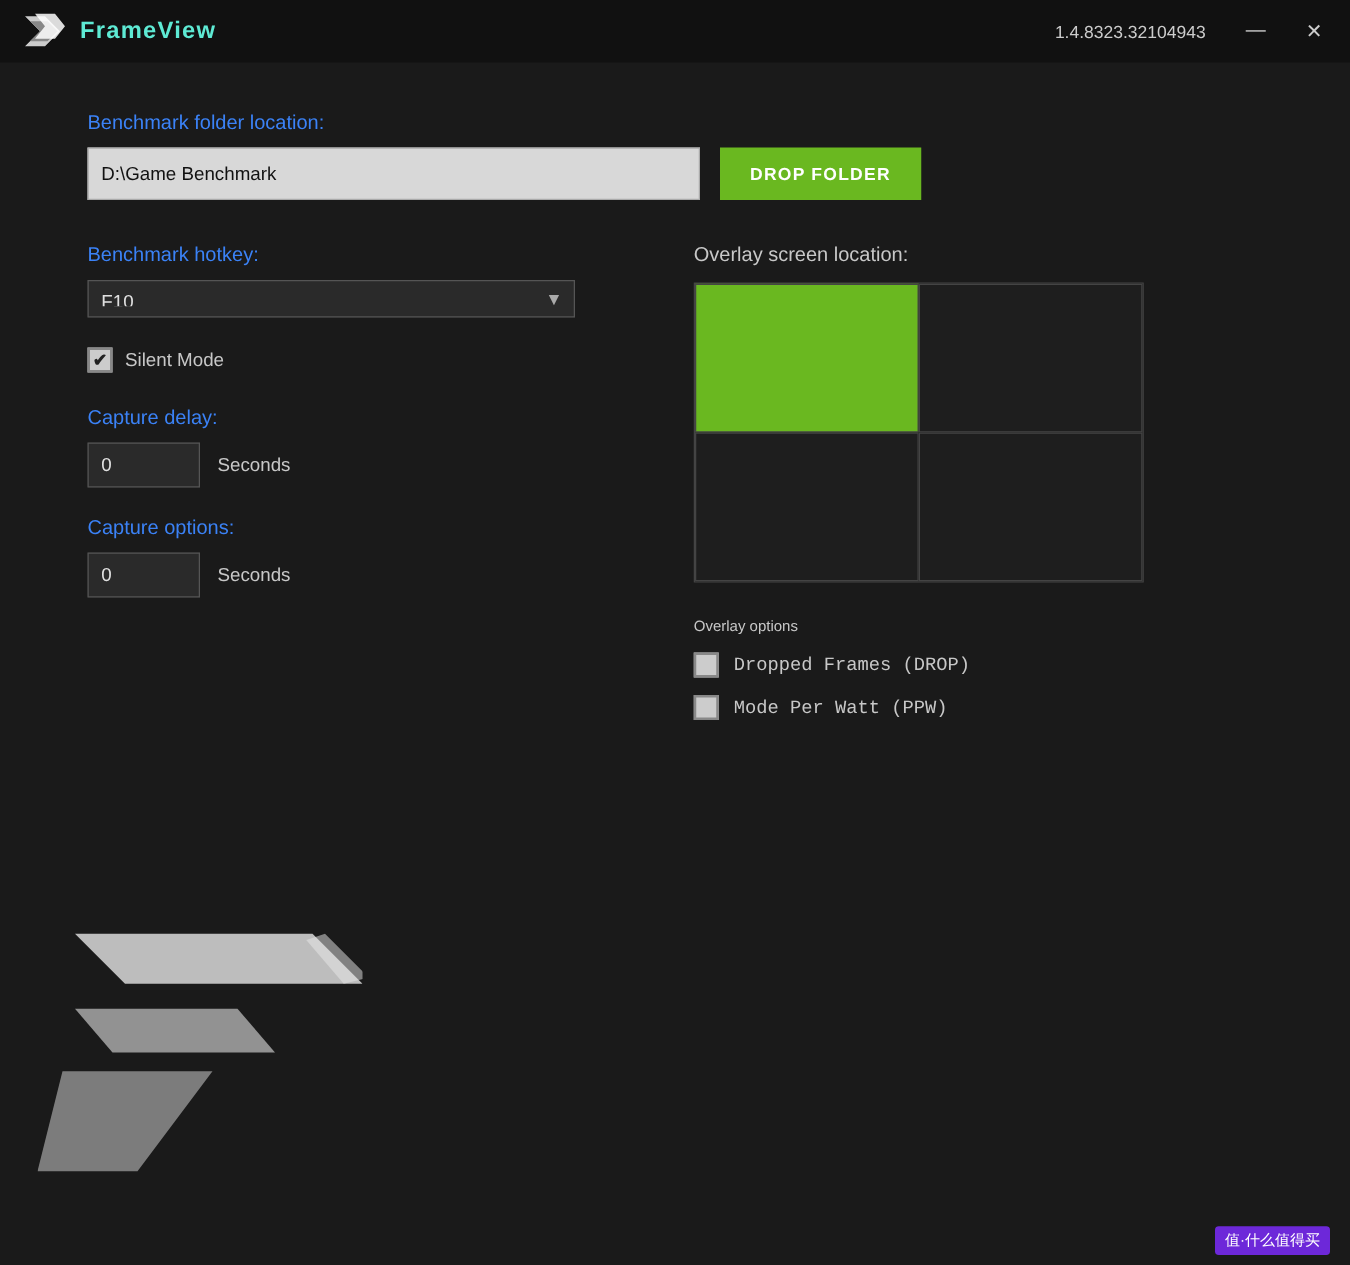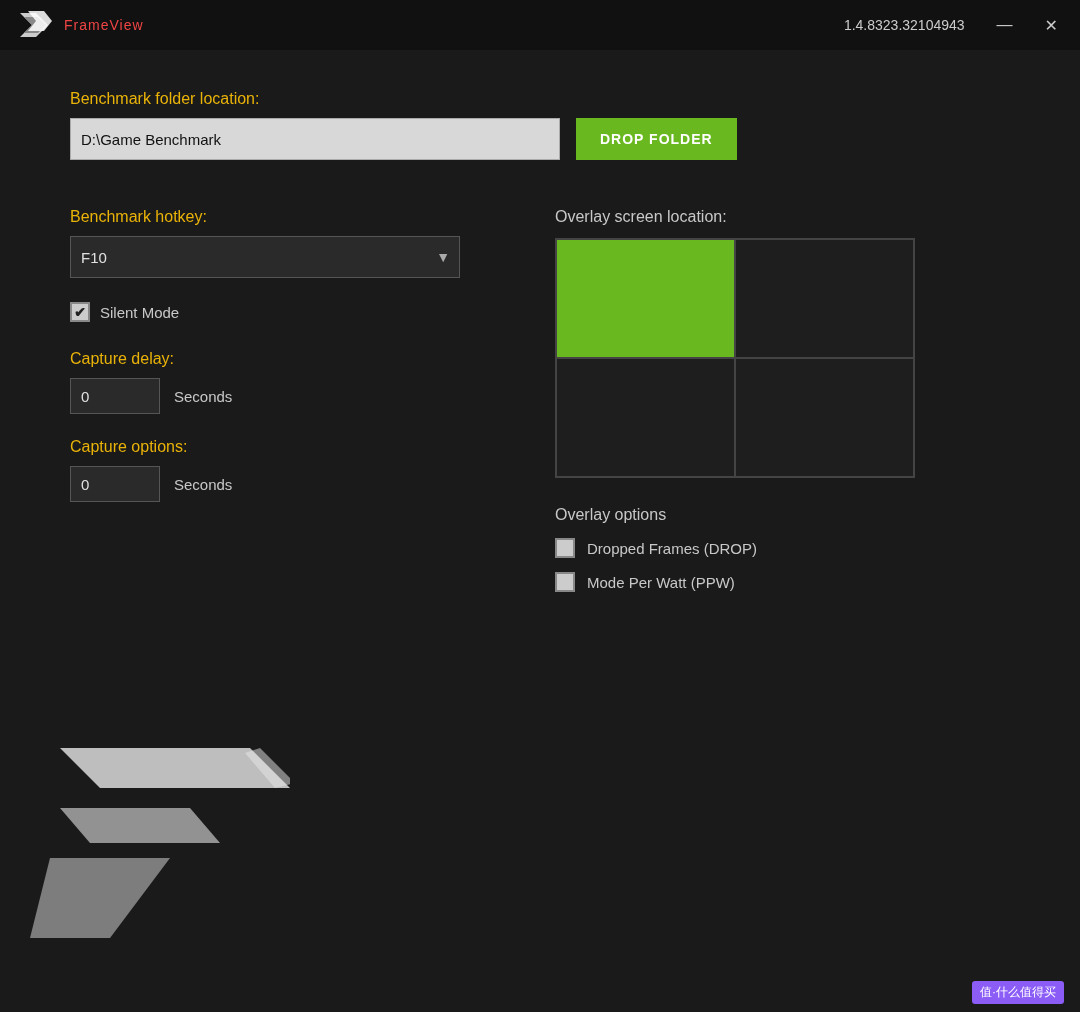--- a/index.html
+++ b/index.html
@@ -29,23 +29,23 @@
       align-items: center;
       gap: 12px;
     }
 
     .app-logo {
       width: 36px;
       height: 36px;
     }
 
     .app-title {
-      font-size: 14px;
-      font-weight: 400;
-      color: #ef4444;
+      font-size: 19px;
+      font-weight: 700;
+      color: #5eead4;
       letter-spacing: 1px;
     }
 
     .title-bar-right {
       display: flex;
       align-items: center;
       gap: 26px;
     }
 
     .version-text {
@@ -69,29 +69,29 @@
     }
 
     
     .main-content {
       padding: 40px 70px 20px 70px;
     }
 
     
     .section-label {
       font-size: 16px;
-      color: #eab308;
+      color: #3b82f6;
       margin-bottom: 10px;
     }
 
     .folder-row {
       display: flex;
       align-items: center;
       gap: 16px;
-      margin-bottom: 48px;
+      margin-bottom: 36px;
     }
 
     .folder-input {
       flex: 1;
       max-width: 490px;
       background-color: #d8d8d8;
       border: 1px solid #aaaaaa;
       color: #111111;
       font-size: 15px;
       padding: 8px 10px;
@@ -138,21 +138,21 @@
       width: 390px;
     }
 
     .hotkey-select {
       width: 100%;
       background-color: #2a2a2a;
       border: 1px solid #555555;
       color: #e0e0e0;
       font-size: 15px;
       padding: 8px 36px 8px 10px;
-      height: 42px;
+      height: 30px;
       appearance: none;
       -webkit-appearance: none;
       outline: none;
       cursor: pointer;
     }
 
     .select-arrow {
       position: absolute;
       right: 10px;
       top: 50%;
@@ -246,21 +246,21 @@
     .overlay-cell.active {
       background-color: #6ab820;
     }
 
     .overlay-cell.inactive {
       background-color: #1e1e1e;
     }
 
     
     .overlay-options-label {
-      font-size: 16px;
+      font-size: 12px;
       color: #c8c8c8;
       margin-bottom: 14px;
     }
 
     .option-row {
       display: flex;
       align-items: center;
       gap: 12px;
       margin-bottom: 14px;
     }
@@ -270,36 +270,37 @@
       height: 20px;
       background-color: #cccccc;
       border: 2px solid #888888;
       cursor: pointer;
       flex-shrink: 0;
     }
 
     .option-label {
       font-size: 15px;
       color: #c8c8c8;
+      font-family: Liberation Mono, monospace;
     }
 
     
     .logo-watermark {
       position: absolute;
       bottom: 60px;
       left: 30px;
       opacity: 1;
     }
 
     
     .watermark-badge {
       position: absolute;
       bottom: 8px;
       right: 16px;
-      background-color: #8b5cf6;
+      background-color: #6d28d9;
       color: #ffffff;
       font-size: 12px;
       padding: 3px 8px;
       border-radius: 3px;
     }
   </style>
 </head>
 <body>
 
 <div class="title-bar">

